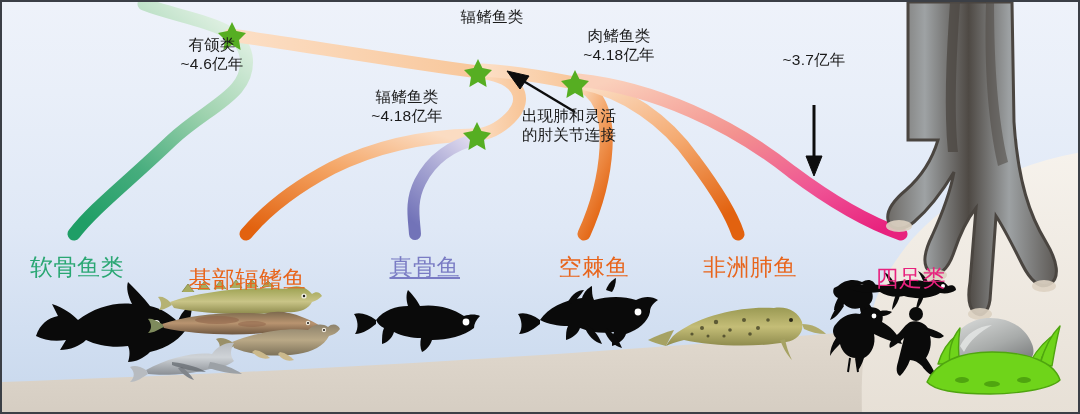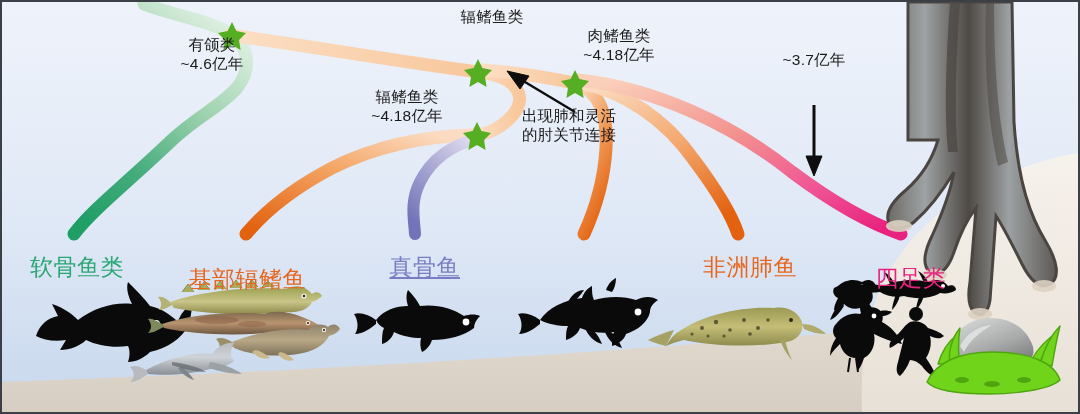--- a/index.html
+++ b/index.html
@@ -367,16 +367,17 @@
   </div>
 
   <div class="lbl" style="left:492px;top:104px;width:150px;">
     <span>出现肺和灵活</span>
     <span class="l2">的肘关节连接</span>
   </div>
 
   <div class="taxon" style="left:22px;top:250px;width:100px;color:#2aa773;">软骨鱼类</div>
   <div class="taxon" style="left:180px;top:250px;width:124px;color:#e8651c;margin-top:12px;">基部辐鳍鱼</div>
   <div class="taxon" style="left:368px;top:250px;width:90px;color:#7a7cc4;text-decoration:underline;">真骨鱼</div>
+  <div class="taxon" style="left:537px;top:250px;width:90px;color:#e8651c;">空棘鱼</div>
   <div class="taxon" style="left:677px;top:250px;width:118px;color:#e8651c;">非洲肺鱼</div>
   <div class="taxon" style="left:854px;top:250px;width:90px;color:#e8227e;margin-top:11px;">四足类</div>
 
 </div>
 
 </body></html>

